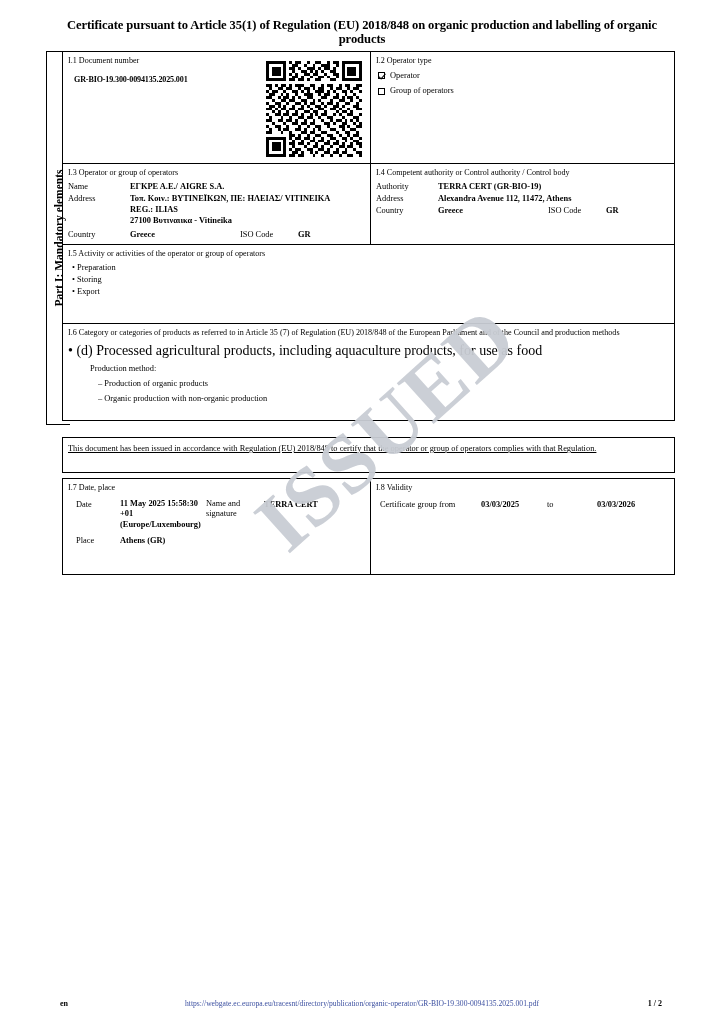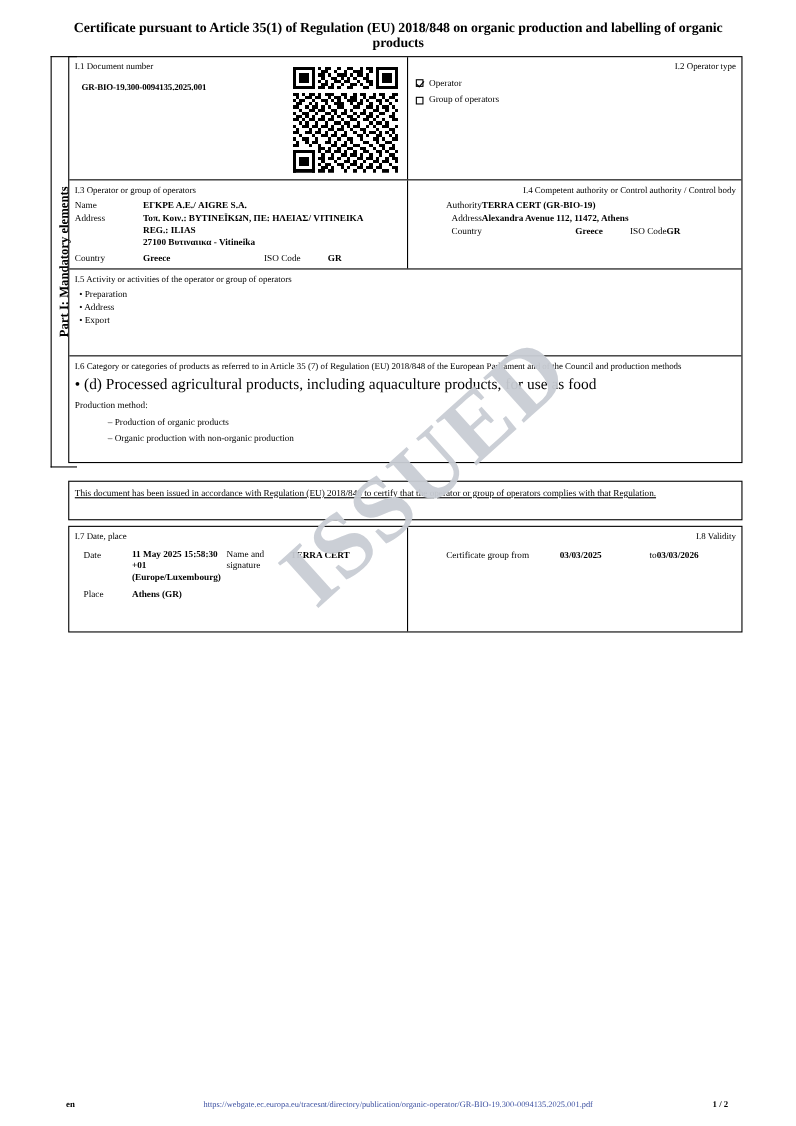--- a/index.html
+++ b/index.html
@@ -96,21 +96,21 @@
     box-sizing: border-box;
     z-index: 10;
     background: transparent;
   }
   .row { display: flex; }
   .cell {
     box-sizing: border-box;
     padding: 4px 5px 5px 5px;
     position: relative;
   }
-  .bl { border-left: 1px solid #000; text-align: right; }
+  .bl { border-left: 1px solid #000; }
   .bb { border-bottom: 1px solid #000; }
 
   .hdr {
     font-size: 8.1px;
     font-family: "Liberation Serif", serif;
     line-height: 1.2;
     margin-bottom: 3px;
   }
 
   .kv {
@@ -177,21 +177,21 @@
     transform: rotate(42deg);
   }
 
   .bullets {
     margin: 3px 0 0 3px;
     font-size: 8.4px;
     line-height: 1.45;
   }
   .bullets div { padding-left: 1px; }
 
-  .sub-ind { font-size: 8.4px; line-height: 1.5; }
+  .sub-ind { margin-left: 22px; font-size: 8.4px; line-height: 1.5; }
   .sub-ind2 { margin-left: 30px; font-size: 8.4px; line-height: 1.5; }
 
   .note-text {
     font-size: 8.4px;
     line-height: 1.3;
     padding: 6px 7px 7px 5px;
     text-decoration: underline;
   }
 
   
@@ -596,21 +596,21 @@
           <span class="v">GR</span>
         </div>
       </div>
     </div>
 
     <div class="row bb">
       <div class="cell" style="width:611px;height:78px;">
         <div class="hdr">I.5 Activity or activities of the operator or group of operators</div>
         <div class="bullets">
           <div>• Preparation</div>
-          <div>• Address</div>
+          <div>• Storing</div>
           <div>• Export</div>
         </div>
       </div>
     </div>
 
     <div class="row">
       <div class="cell" style="width:611px;height:96px;">
         <div class="hdr" style="line-height:1.22;">I.6 Category or categories of products as referred to in Article 35 (7) of Regulation (EU) 2018/848 of the European Parliament and of the Council  and production methods</div>
         <div style="margin-top:5px;font-size:14px;">• (d) Processed agricultural products, including aquaculture products, for use as food</div>
         <div class="sub-ind" style="margin-top:4px;">Production method:</div>

